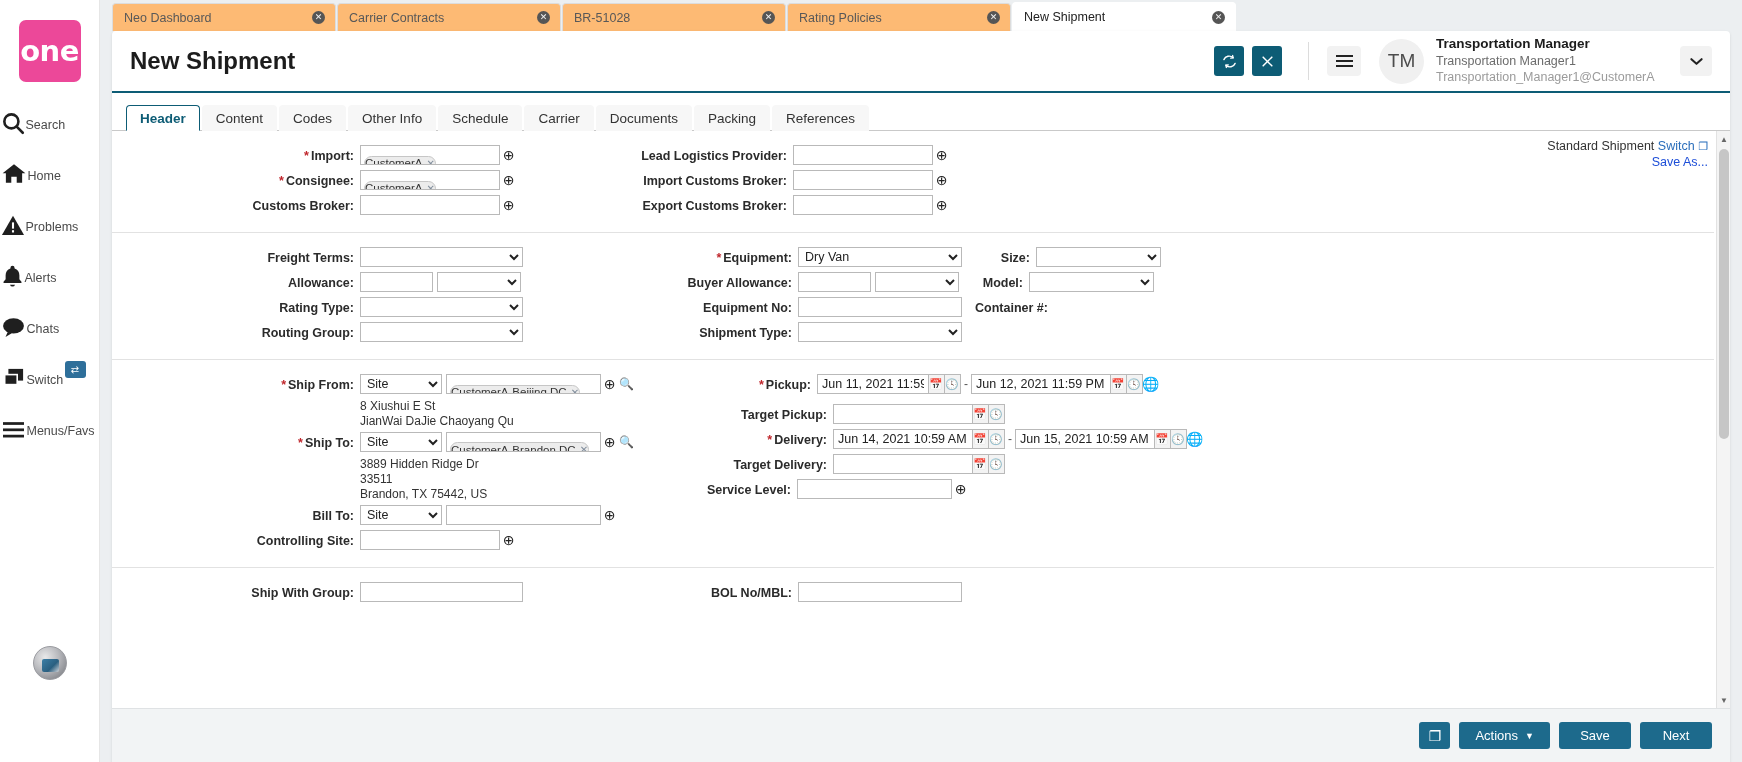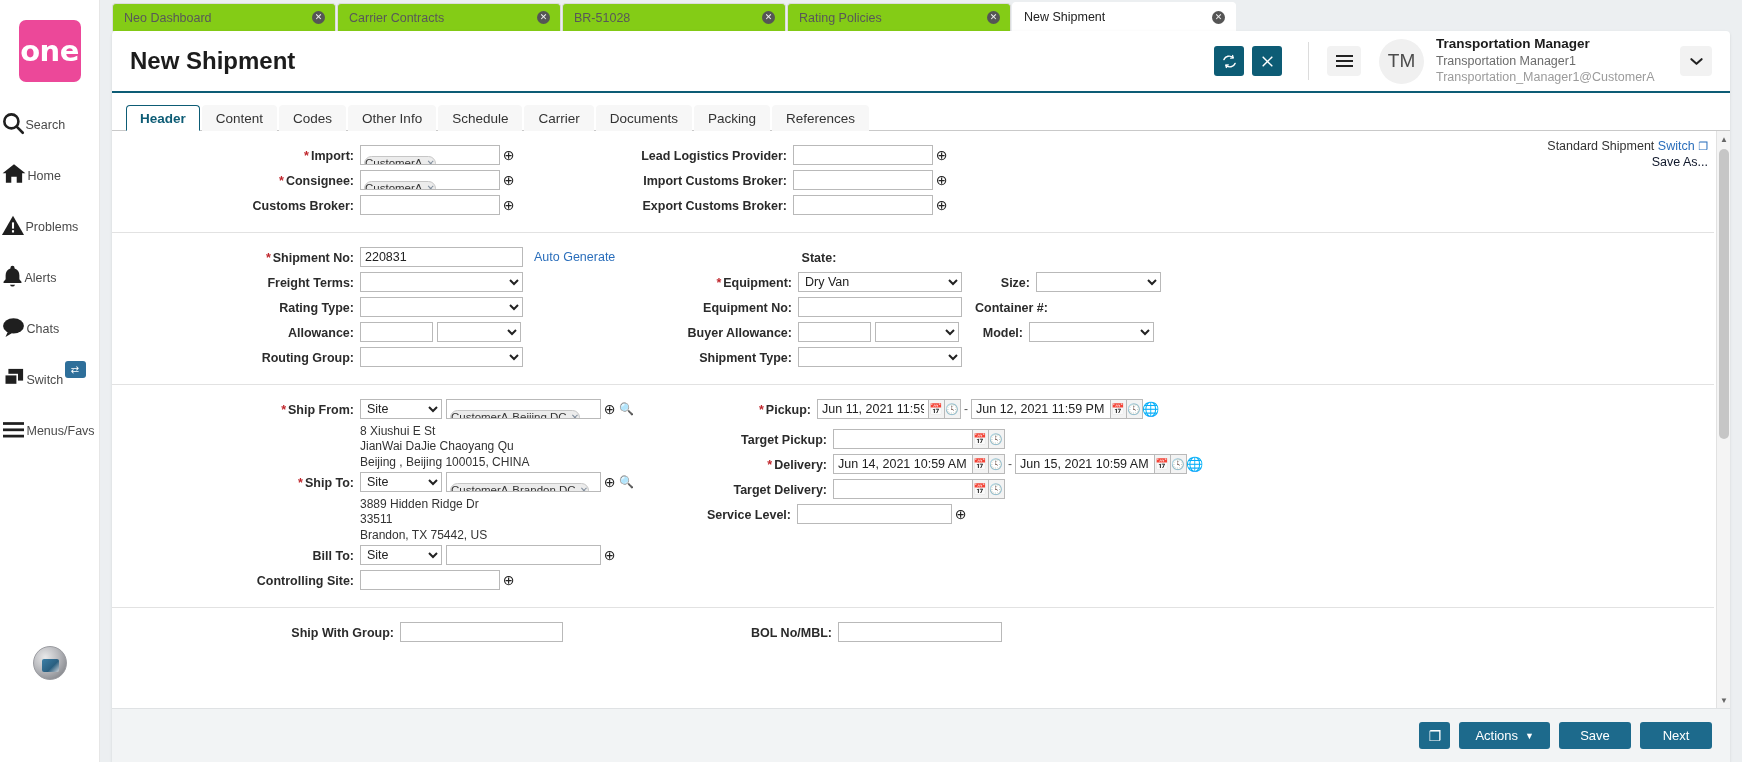--- a/index.html
+++ b/index.html
@@ -60,21 +60,21 @@
 
   
   .main { flex: 1; display: flex; flex-direction: column; background: #eceff1; position: relative;}
 
   
   .tabstrip {
     height: 31px; display: flex; align-items: flex-end;
     padding-left: 12px; background: #eceff1;
   }
   .btab {
-    width: 224px; height: 28px; background: #84cc16;
+    width: 224px; height: 28px; background: #fdba74;
     border: 1px solid #dcdcdc; border-bottom: none;
     border-radius: 4px 4px 0 0;
     display: flex; align-items: center; justify-content: space-between;
     padding: 0 10px 0 11px; margin-right: 1px; cursor: pointer;
     position: relative;
   }
   .btab.active { background:#ffffff; border-color:#ffffff; height: 29px; }
   .btab-label {
     font-size: 12.5px; color: #585858; white-space: nowrap;
     overflow: hidden; text-overflow: ellipsis;
@@ -199,21 +199,21 @@
   .dtico {
     display: inline-flex; align-items: center; justify-content: center;
     width: 16px; height: 20px; border: 1px solid #b9b9b9; border-left: none;
     background: #f3f3f3; font-size: 11px; color: #333; cursor: pointer;
   }
   .dash { font-size: 12px; color: #555; padding: 0 3px; line-height: 20px; }
 
   .layout-right { position: absolute; right: 6px; top: 8px; text-align: right; }
   .lr1 { font-size: 12.5px; color: #333; }
   .lr-link { color: #2a6ebb; cursor: pointer; }
-  .lr2 { font-size: 12.5px; color: #0f172a; cursor: pointer; margin-top: 2px;}
+  .lr2 { font-size: 12.5px; color: #1d4ed8; cursor: pointer; margin-top: 2px;}
 
   
   .vscroll {
     position: absolute; right: 0; top: 0; bottom: 0; width: 14px;
     background: #f4f4f4; border-left: 1px solid #e2e2e2;
   }
   .vscroll .thumb {
     position: absolute; left: 2px; width: 10px; top: 18px; height: 290px;
     background: #c6c6c6; border-radius: 5px;
   }
@@ -483,77 +483,67 @@
               <div class="lbl" style="width:248px; margin-left:28px;">
                 <span>Export Customs Broker:</span>
               </div>
               <input class="f" style="width: 140px;" value="">
               <span class="mag">⊕</span>
             </div>
           </div>
 
           <div class="sect" style="padding-top:14px;">
 
-            <div class="row">
-              <div class="lbl" style="width:248px;">
-                <span class="req">*</span><span>Shipment No:</span>
-              </div>
-              <input class="f" style="width: 163px;" value="220831">
-              <span class="link" style="margin-left:11px;padding-top:3px;">Auto Generate</span>
-              <div class="lbl" style="width:198px; margin-left:29px;">
-                <span>State:</span>
-              </div>
-            </div>
 
             <div class="row">
               <div class="lbl" style="width:248px;text-align:right;">
                 <span>Freight Terms:</span>
               </div>
               <select class="f" style="width:163px;"><option></option></select>
               <div class="lbl" style="width:146px; margin-left:129px;">
                 <span class="req">*</span><span>Equipment:</span>
               </div>
               <select class="f" style="width:164px;">
                 <option>Dry Van</option>
               </select>
               <div class="lbl" style="width:62px; margin-left:12px;">
                 <span>Size:</span>
               </div>
               <select class="f" style="width:125px;"><option></option></select>
             </div>
 
             <div class="row">
               <div class="lbl" style="width:248px;">
-                <span>Rating Type:</span>
-              </div>
-              <select class="f" style="width:163px;"><option></option></select>
-              <div class="lbl" style="width:146px; margin-left:129px;">
-                <span>Equipment No:</span>
-              </div>
-              <input class="f" style="width: 164px;" value="">
-              <div class="lbl" style="width:81px; margin-left:11px;">
-                <span>Container #:</span>
-              </div>
-            </div>
-
-            <div class="row">
-              <div class="lbl" style="width:248px;">
                 <span>Allowance:</span>
               </div>
               <input class="f" style="width: 73px;" value="">
               <select class="f" style="width:84px;margin-left:4px;"><option></option></select>
               <div class="lbl" style="width:146px; margin-left:131px;">
                 <span>Buyer Allowance:</span>
               </div>
               <input class="f" style="width: 73px;" value="">
               <select class="f" style="width:84px;margin-left:4px;"><option></option></select>
               <div class="lbl" style="width:57px; margin-left:13px;">
                 <span>Model:</span>
               </div>
               <select class="f" style="width:125px;"><option></option></select>
+            </div>
+
+            <div class="row">
+              <div class="lbl" style="width:248px;">
+                <span>Rating Type:</span>
+              </div>
+              <select class="f" style="width:163px;"><option></option></select>
+              <div class="lbl" style="width:146px; margin-left:129px;">
+                <span>Equipment No:</span>
+              </div>
+              <input class="f" style="width: 164px;" value="">
+              <div class="lbl" style="width:81px; margin-left:11px;">
+                <span>Container #:</span>
+              </div>
             </div>
 
             <div class="row">
               <div class="lbl" style="width:248px;">
                 <span>Routing Group:</span>
               </div>
               <select class="f" style="width:163px;"><option></option></select>
               <div class="lbl" style="width:146px; margin-left:129px;">
                 <span>Shipment Type:</span>
               </div>
@@ -589,21 +579,20 @@
               <span class="dtico">📅</span>
               <span class="dtico">🕓</span>
               <span class="mag">🌐</span>
             </div>
 
             <div class="row" style="margin-bottom:2px;">
               <div style="width:248px;"></div>
               <div class="addr" style="width:420px;">
                 <div>8 Xiushui E St</div>
                 <div>JianWai DaJie Chaoyang Qu</div>
-                <div>Beijing , Beijing 100015, CHINA</div>
               </div>
               <div style="position:absolute; left:606px; top:44px; display:flex; align-items:flex-start;">
                 <div class="lbl" style="width:115px;">
                   <span>Target Pickup:</span>
                 </div>
                 <input class="f" style="width: 140px;" value="">
                 <span class="dtico">📅</span>
                 <span class="dtico">🕓</span>
               </div>
               <div style="position:absolute; left:606px; top:69px; display:flex; align-items:flex-start;">
@@ -675,21 +664,21 @@
 
             <div class="row">
               <div class="lbl" style="width:248px;">
                 <span>Controlling Site:</span>
               </div>
               <input class="f" style="width: 140px;" value="">
               <span class="mag">⊕</span>
             </div>
           </div>
 
-          <div class="sect" style="padding-top:14px; border-bottom:none;padding-left:40px;">
+          <div class="sect" style="padding-top:14px; border-bottom:none;">
             <div class="row">
               <div class="lbl" style="width:248px;">
                 <span>Ship With Group:</span>
               </div>
               <input class="f" style="width: 163px;" value="">
               <div class="lbl" style="width:146px; margin-left:129px;">
                 <span>BOL No/MBL:</span>
               </div>
               <input class="f" style="width: 164px;" value="">
             </div>

